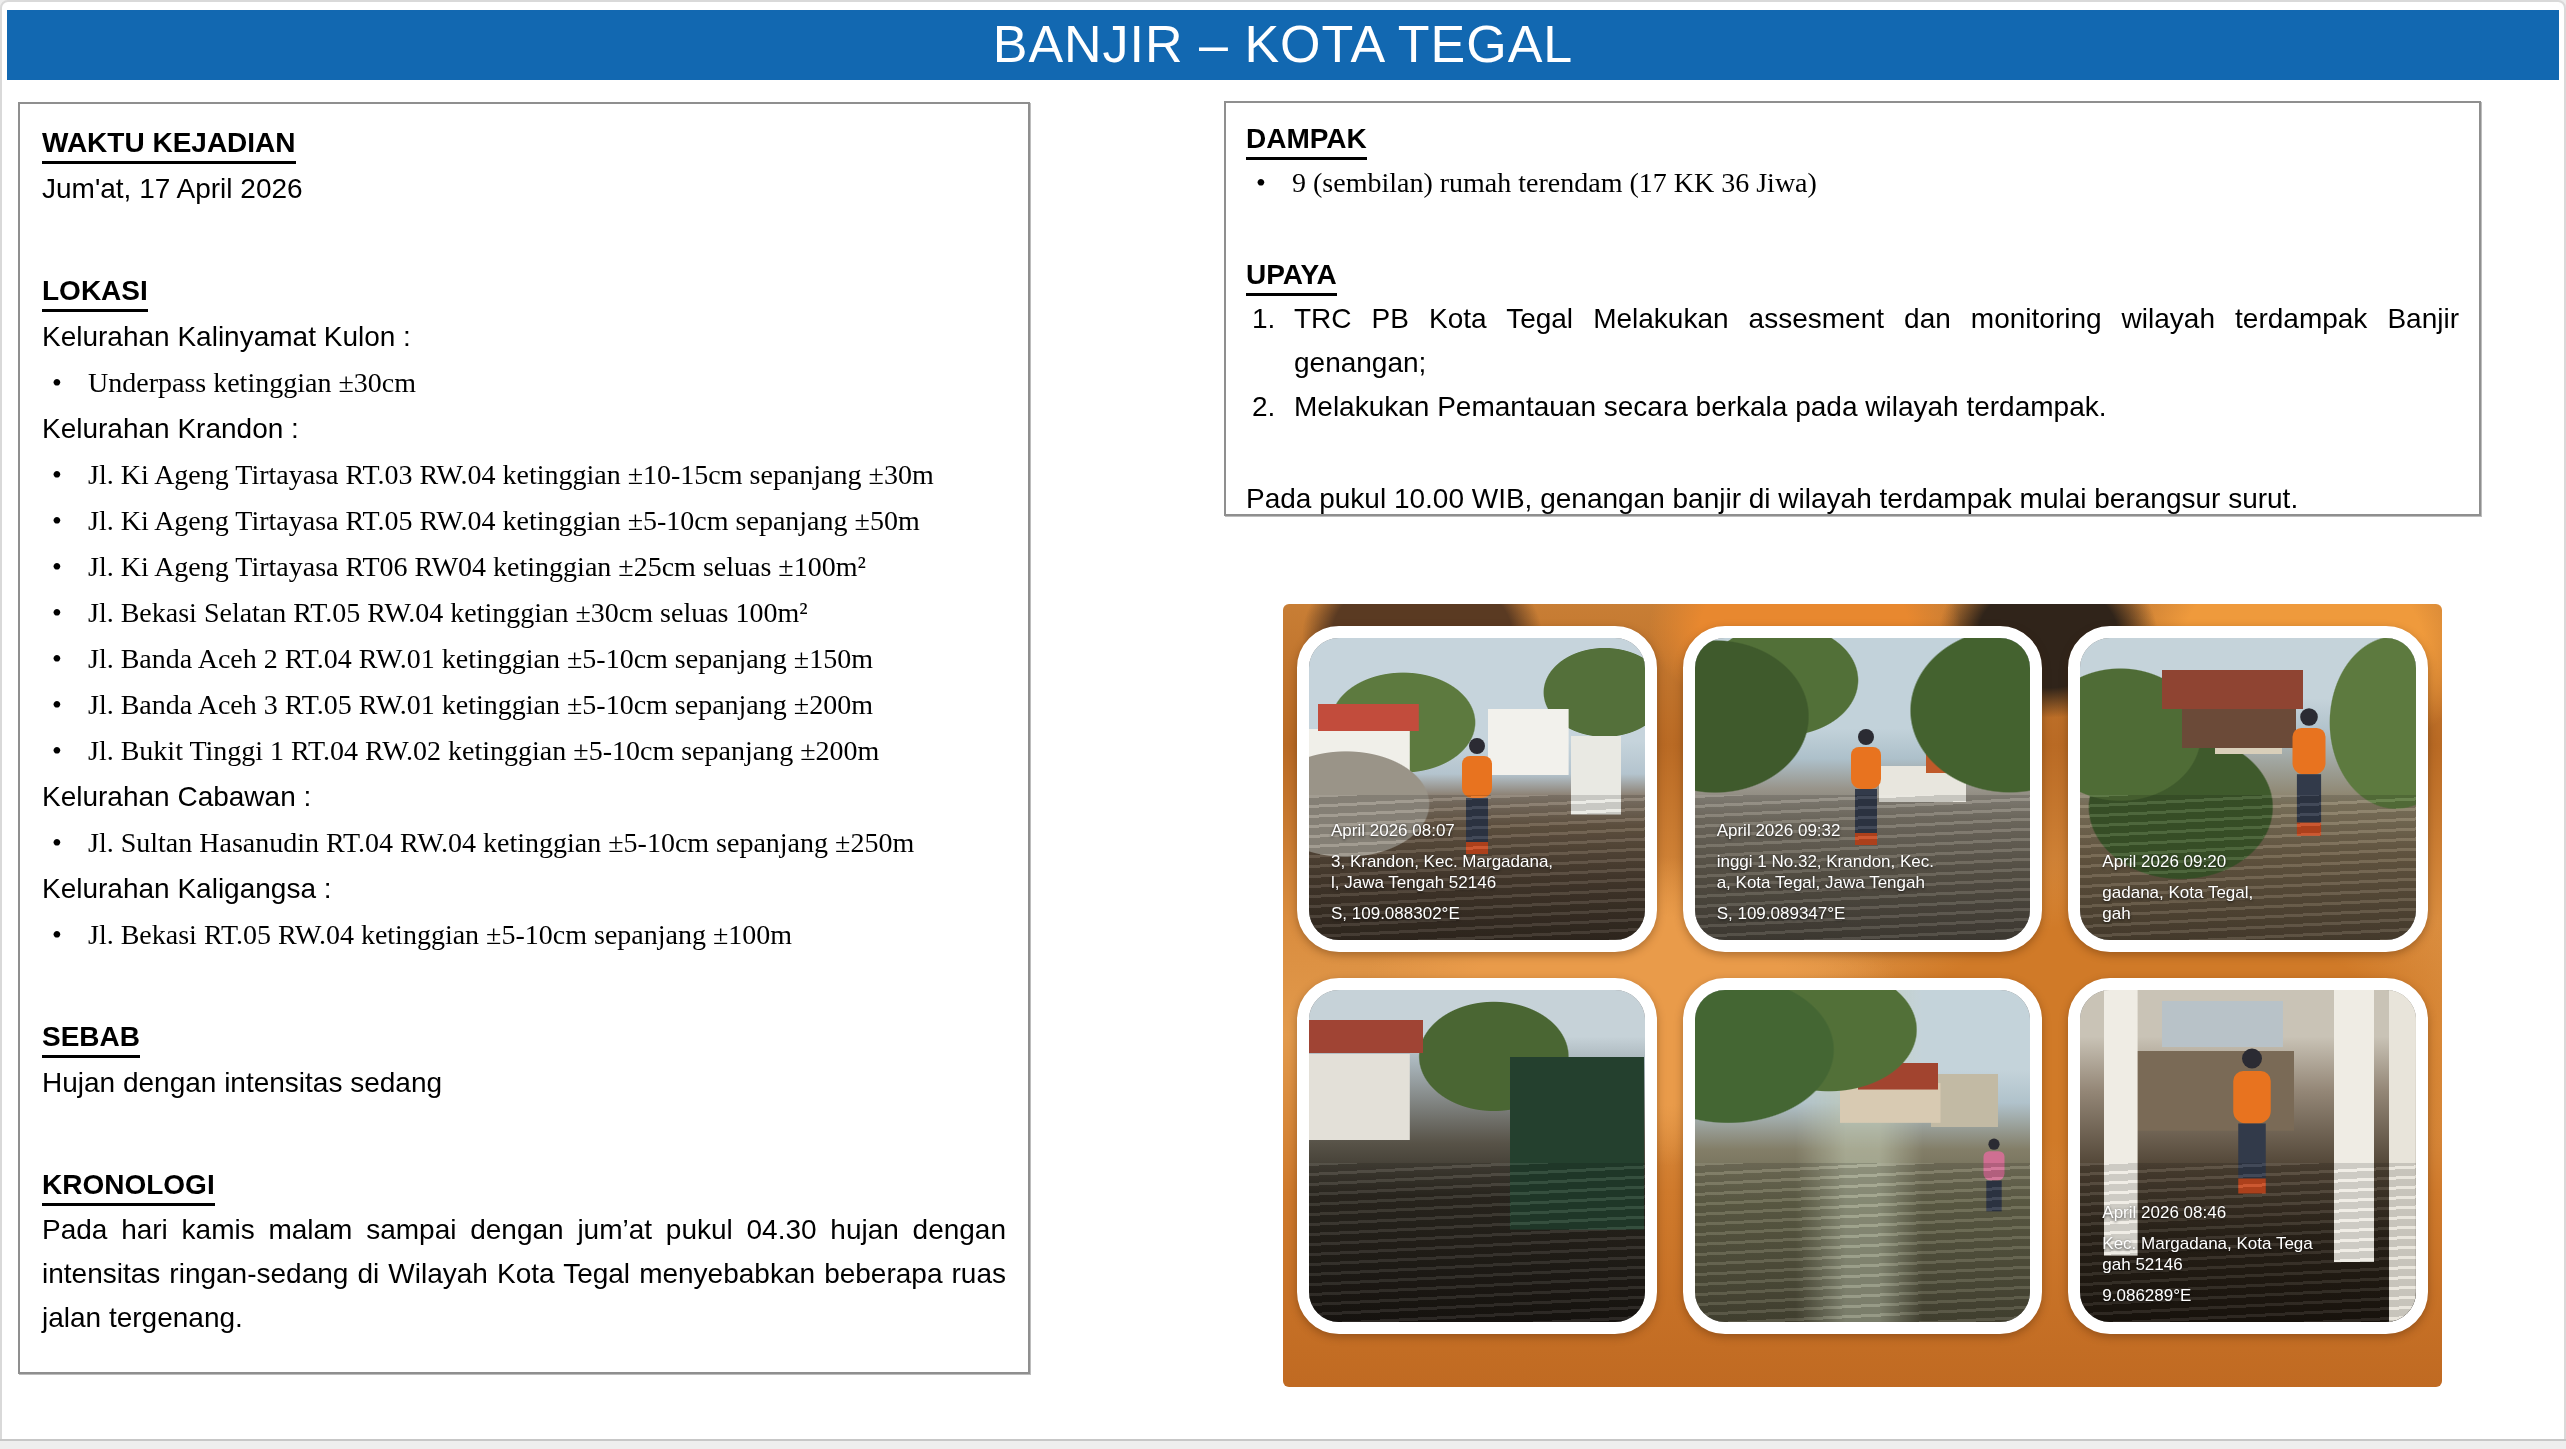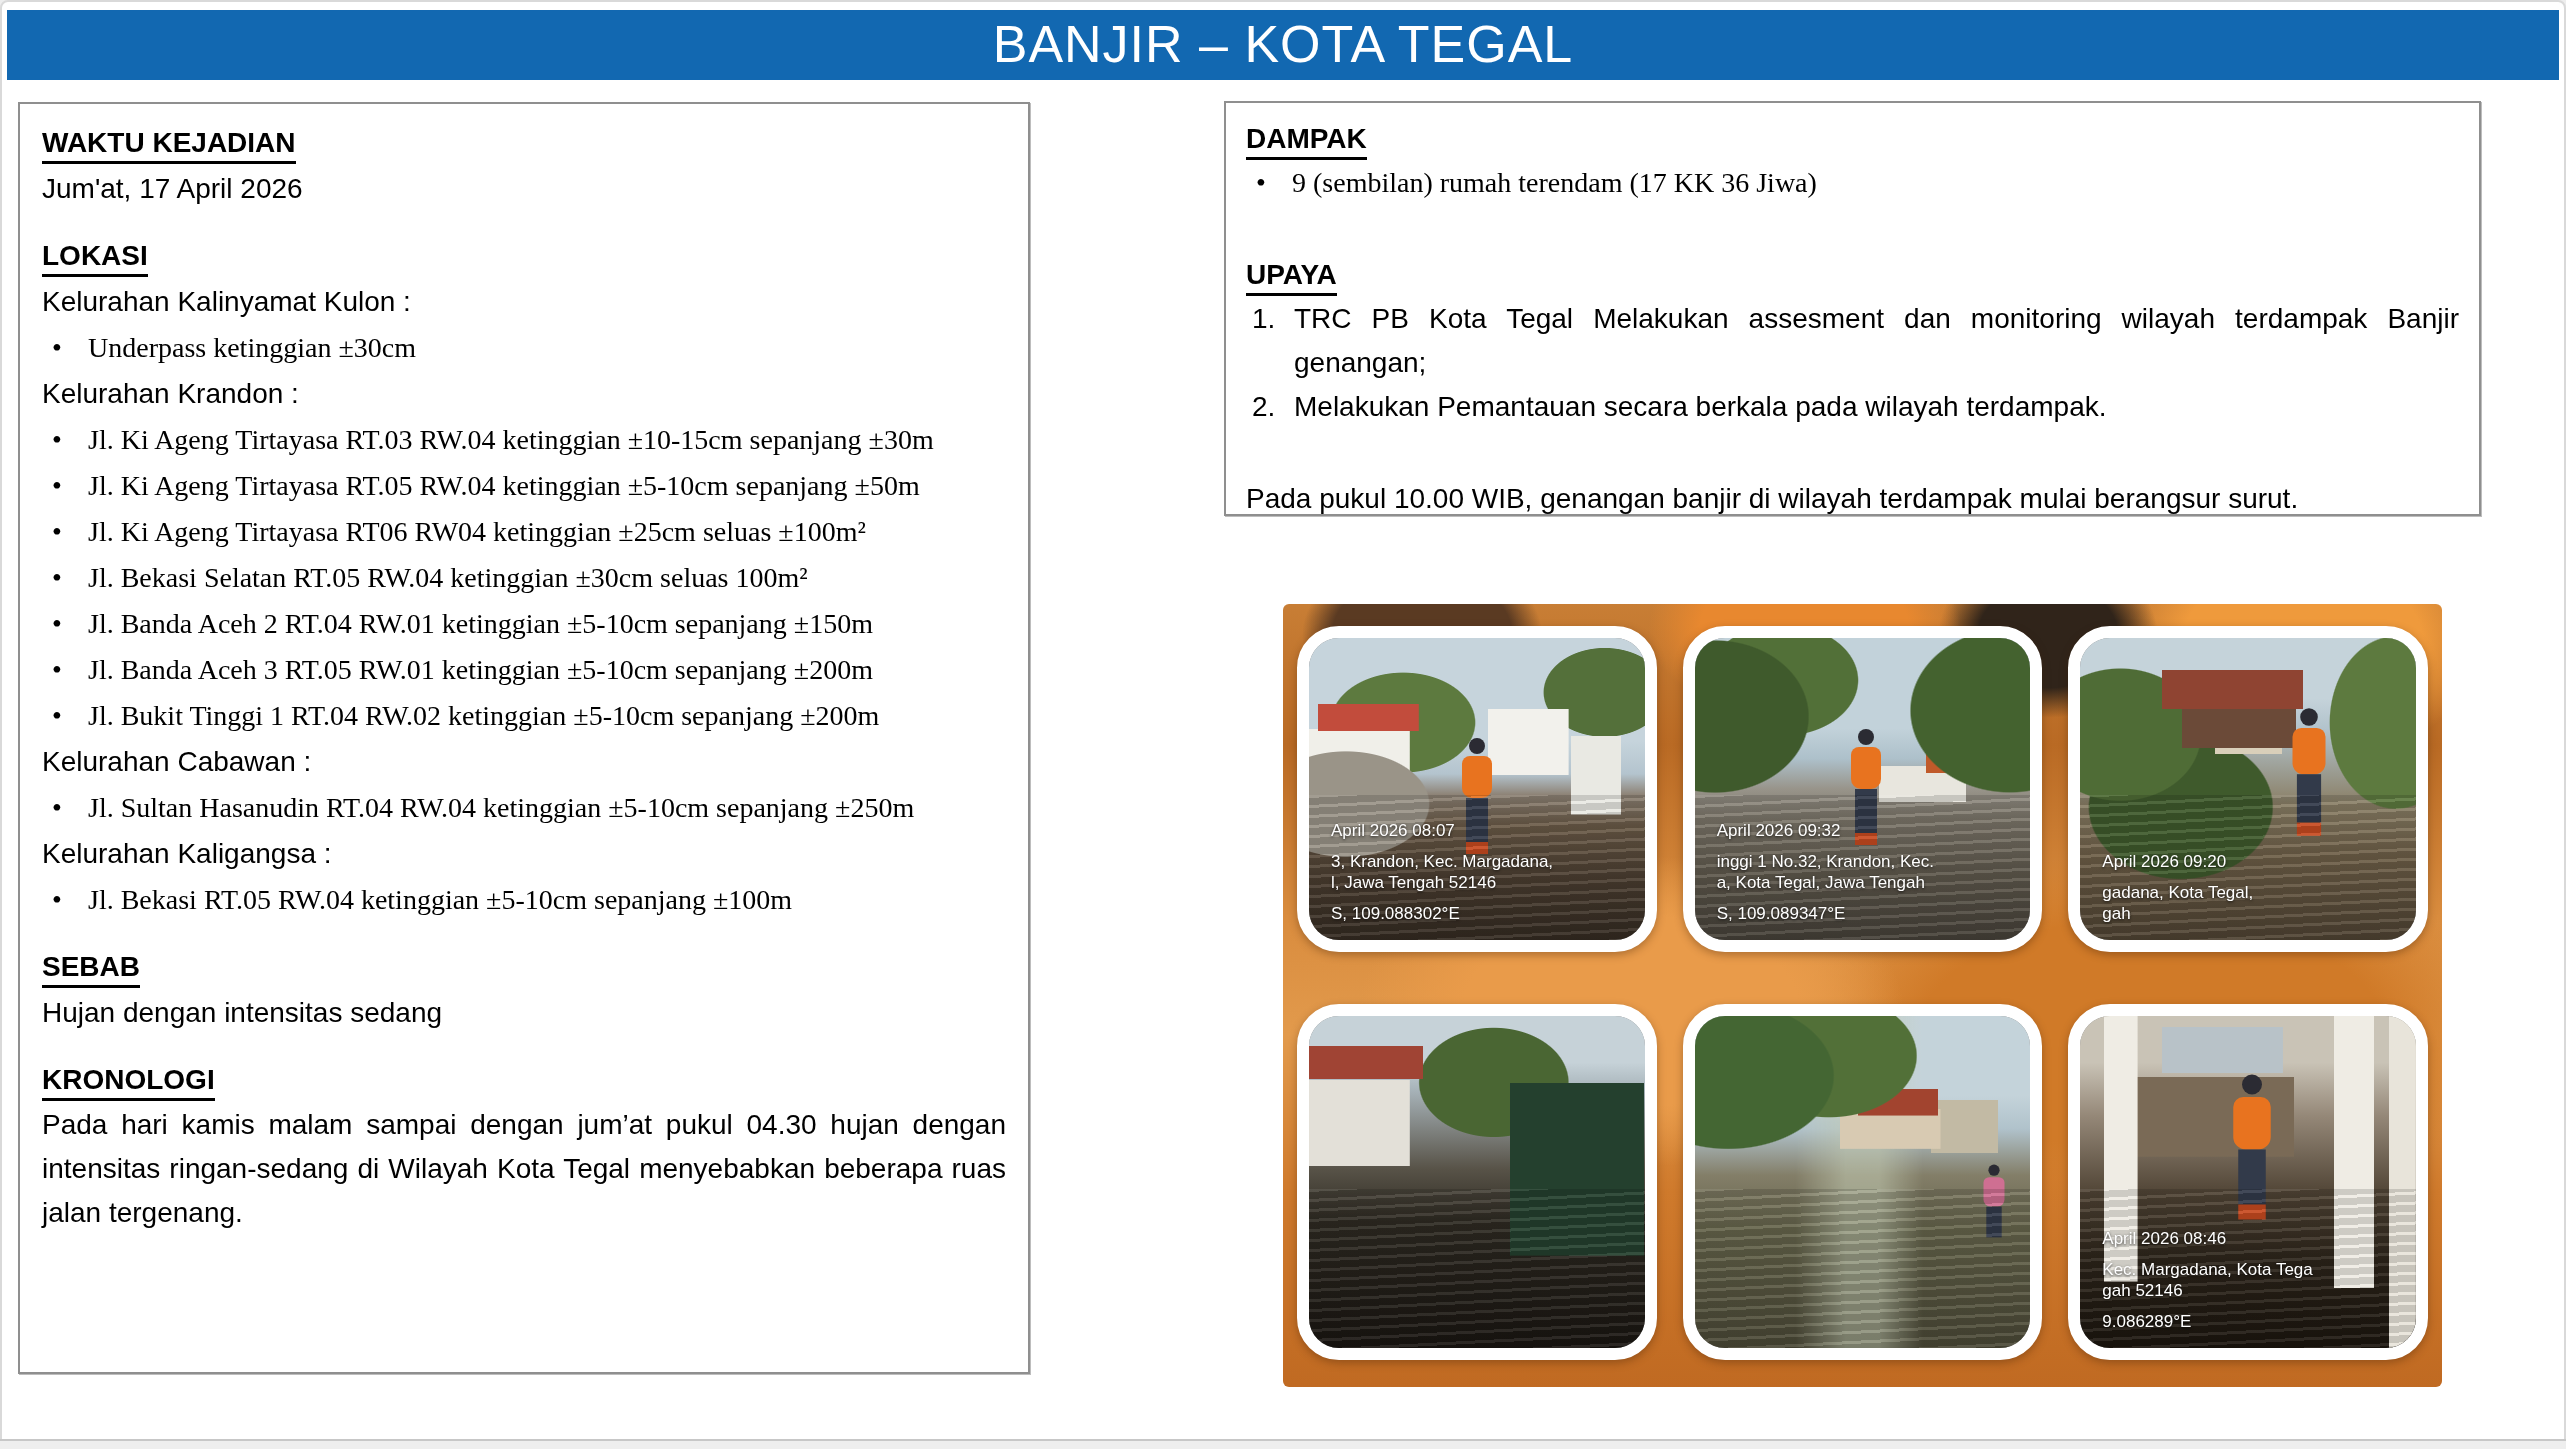--- a/index.html
+++ b/index.html
@@ -31,21 +31,21 @@
   
   .panel { position:absolute; background:#fff; border:2px solid #8f8f8f; }
   .left-panel  { left:16px;  top:100px; width:1012px; height:1272px; padding:16px 22px;
                  font-size:28px; line-height:46px; box-shadow:1px 1px 0 #bdbdbd; }
   .right-panel { left:1222px; top:99px; width:1257px; height:415px;  padding:14px 20px;
                  font-size:28px; line-height:44px; box-shadow:1px 1px 0 #bdbdbd; }
 
   h2 { margin:0; font-size:28px; font-weight:700; line-height:inherit; }
   .hd { border-bottom:3px solid #000; padding-bottom:3px; }
   p.line { margin:0; }
-  .mt { margin-top:21px; }           
+  .mt { margin-top:56px; }           
   .mt-sm { margin-top:48px; }
   ul.blist, ol.nlist { margin:0; padding:0; list-style:none; }
   ul.blist li { position:relative; padding-left:46px; text-align:justify;font-family:Liberation Serif, serif; }
   ul.blist li::before { content:"\2022"; position:absolute; left:10px; }
   li.wraps { padding-right:2px; }
   ol.nlist { counter-reset:upaya; }
   ol.nlist li { position:relative; padding-left:48px; counter-increment:upaya; }
   ol.nlist li::before { content:counter(upaya) "."; position:absolute; left:6px; }
   .justify { text-align:justify; }
   .kron-para { line-height:44px; }
@@ -58,20 +58,21 @@
     grid-template-rows:326px 356px; column-gap:26px; row-gap:52px;
     padding:22px 14px 0;
     background:
       radial-gradient(200px 140px at 12% 4%, #5a3a22 0 45%, rgba(90,58,34,0) 60%),
       radial-gradient(260px 160px at 45% 3%, #e8882f 0 40%, rgba(232,136,47,0) 60%),
       radial-gradient(200px 150px at 66% 4%, #30241a 0 35%, rgba(48,36,26,0) 55%),
       radial-gradient(300px 200px at 88% 5%, #ef9a3c 0 40%, rgba(239,154,60,0) 60%),
       radial-gradient(420px 240px at 30% 52%, #e99b4a 0 40%, rgba(233,155,74,0) 65%),
       radial-gradient(520px 260px at 75% 55%, #d07a28 0 45%, rgba(208,122,40,0) 70%),
       linear-gradient(180deg, #c87e35 0%, #b96a24 18%, #d98c3e 40%, #e29a4c 55%, #cf7a2c 75%, #c06a22 100%);
+    gap: 26px;
   }
   .tile {
     position:relative; margin:0; border:12px solid #fff; border-radius:42px;
     overflow:hidden; box-shadow:0 3px 8px rgba(60,30,5,.35); background:#888;
   }
   .scene { position:absolute; inset:0; }
   .scene::after { 
     content:""; position:absolute; left:0; right:0; top:52%; bottom:0;
     background:repeating-linear-gradient(177deg, rgba(255,255,255,.08) 0 3px, rgba(0,0,0,.14) 3px 10px);
   }

